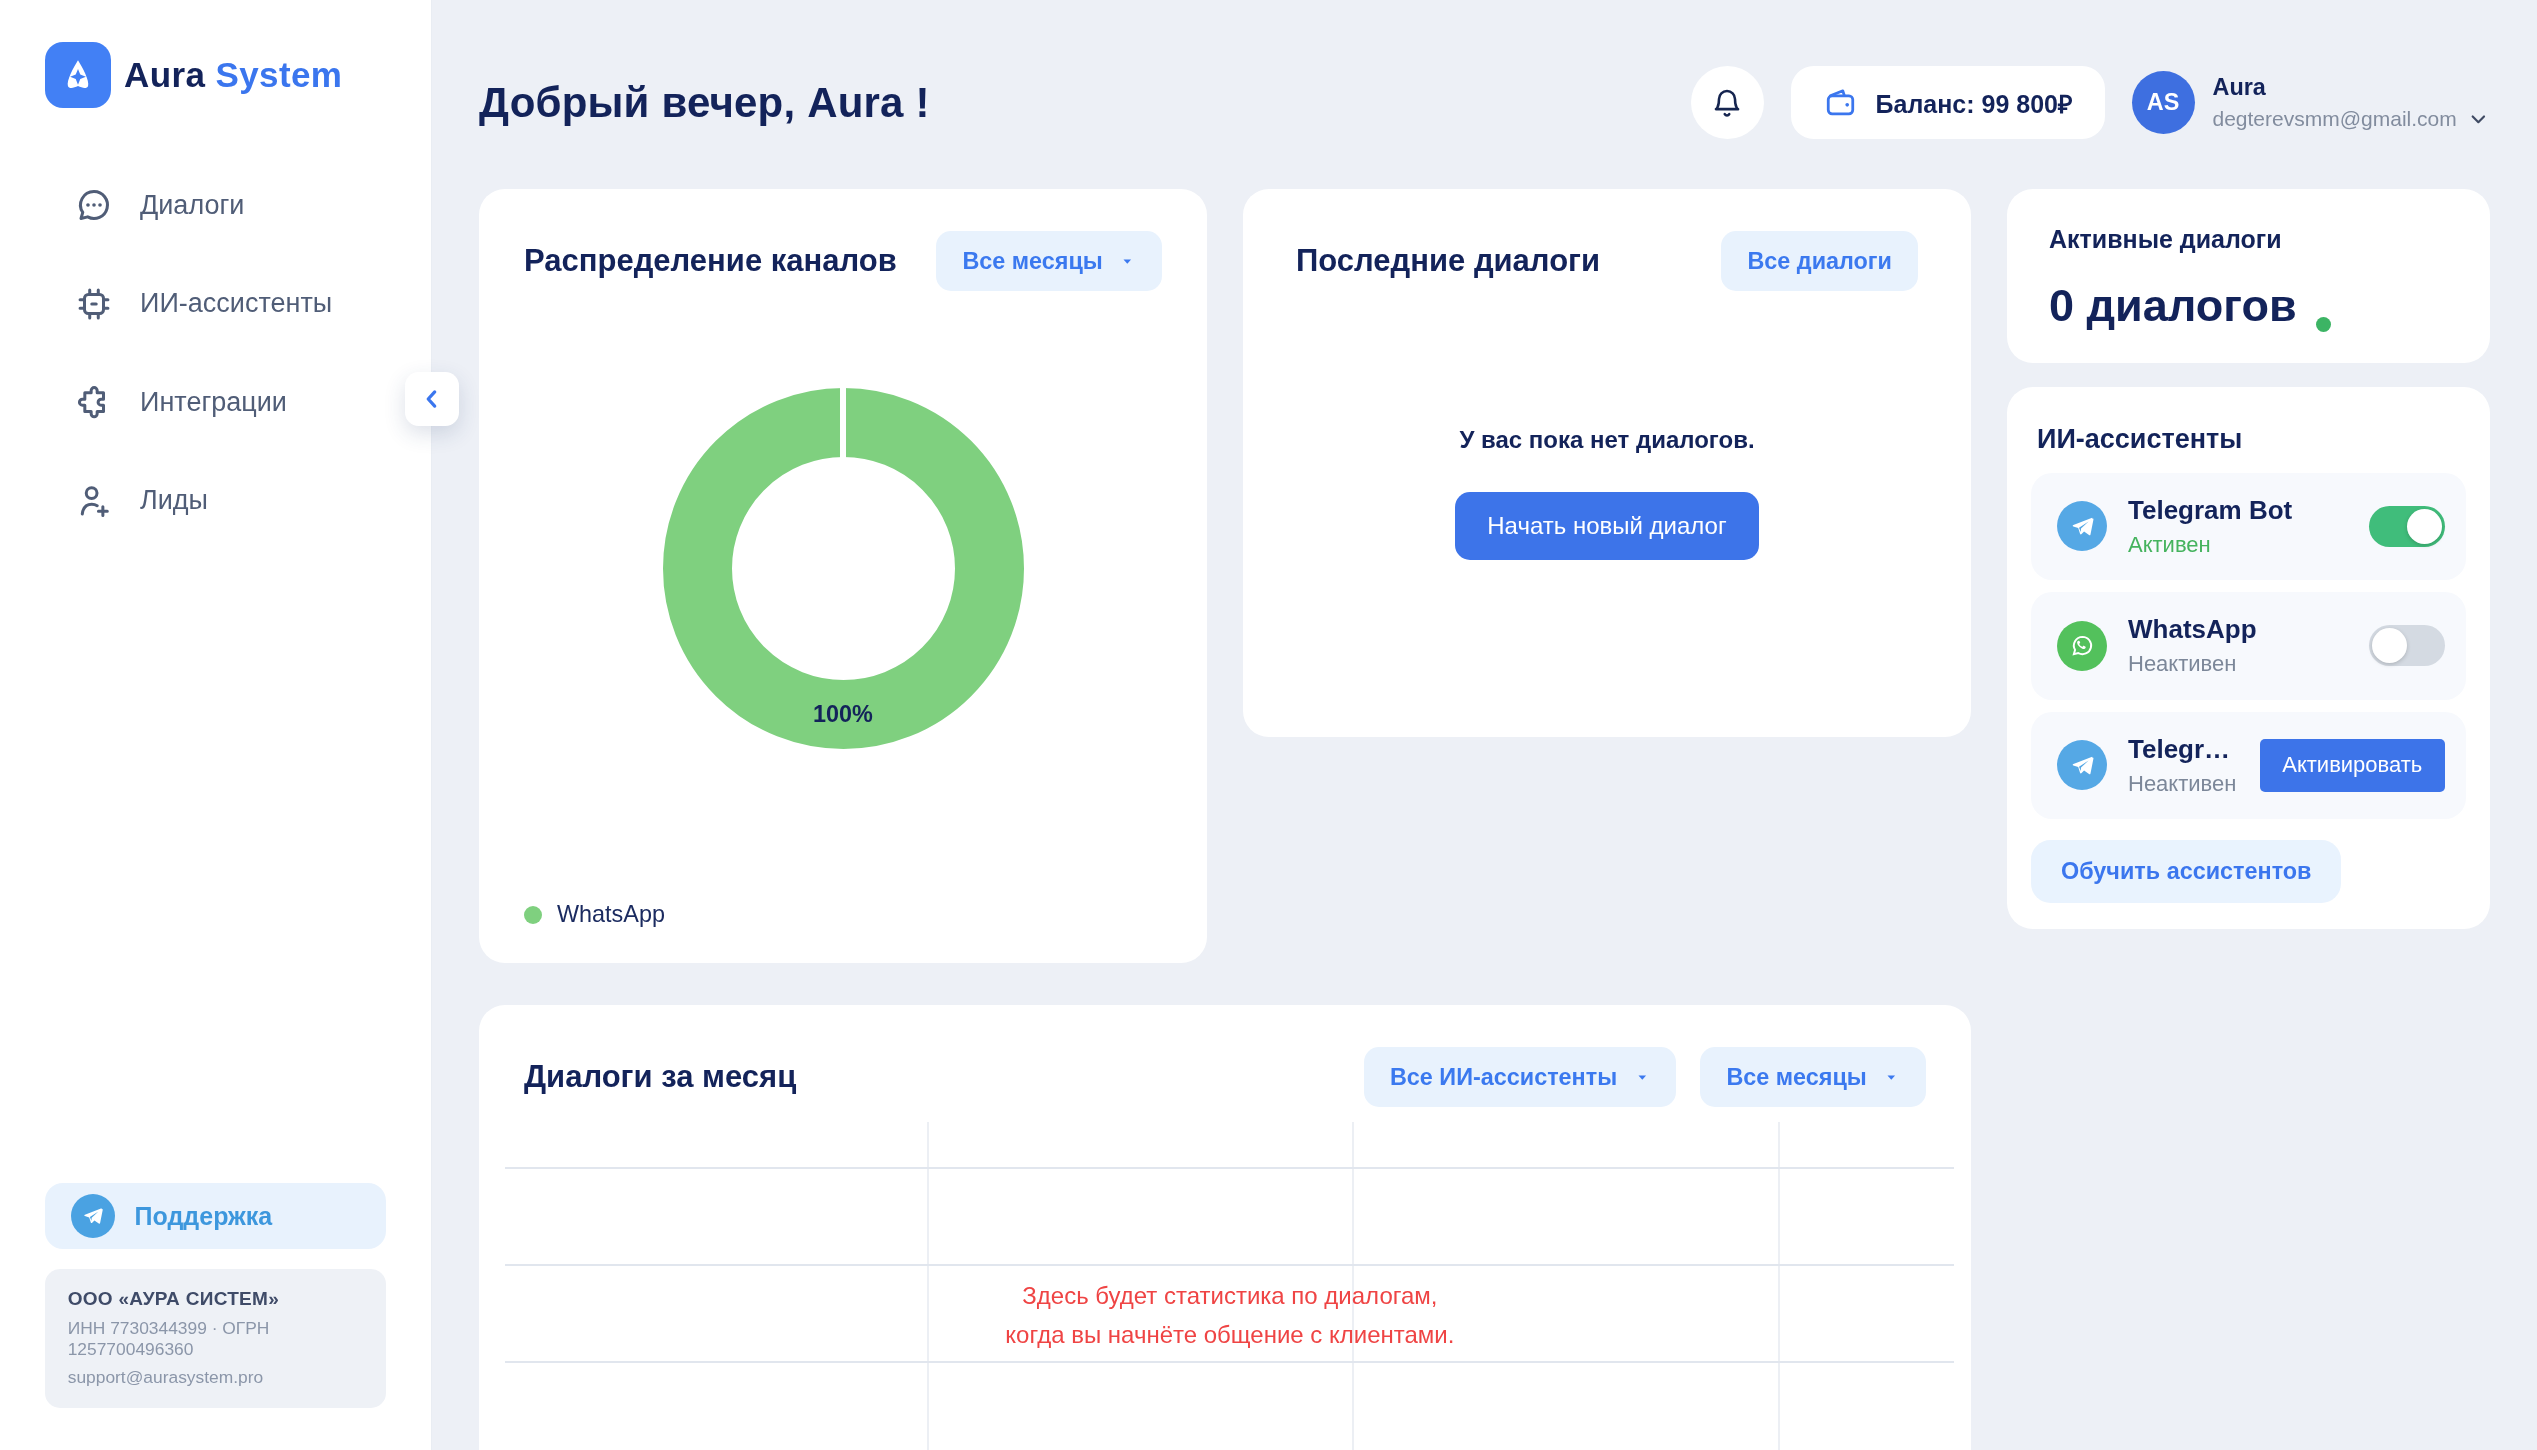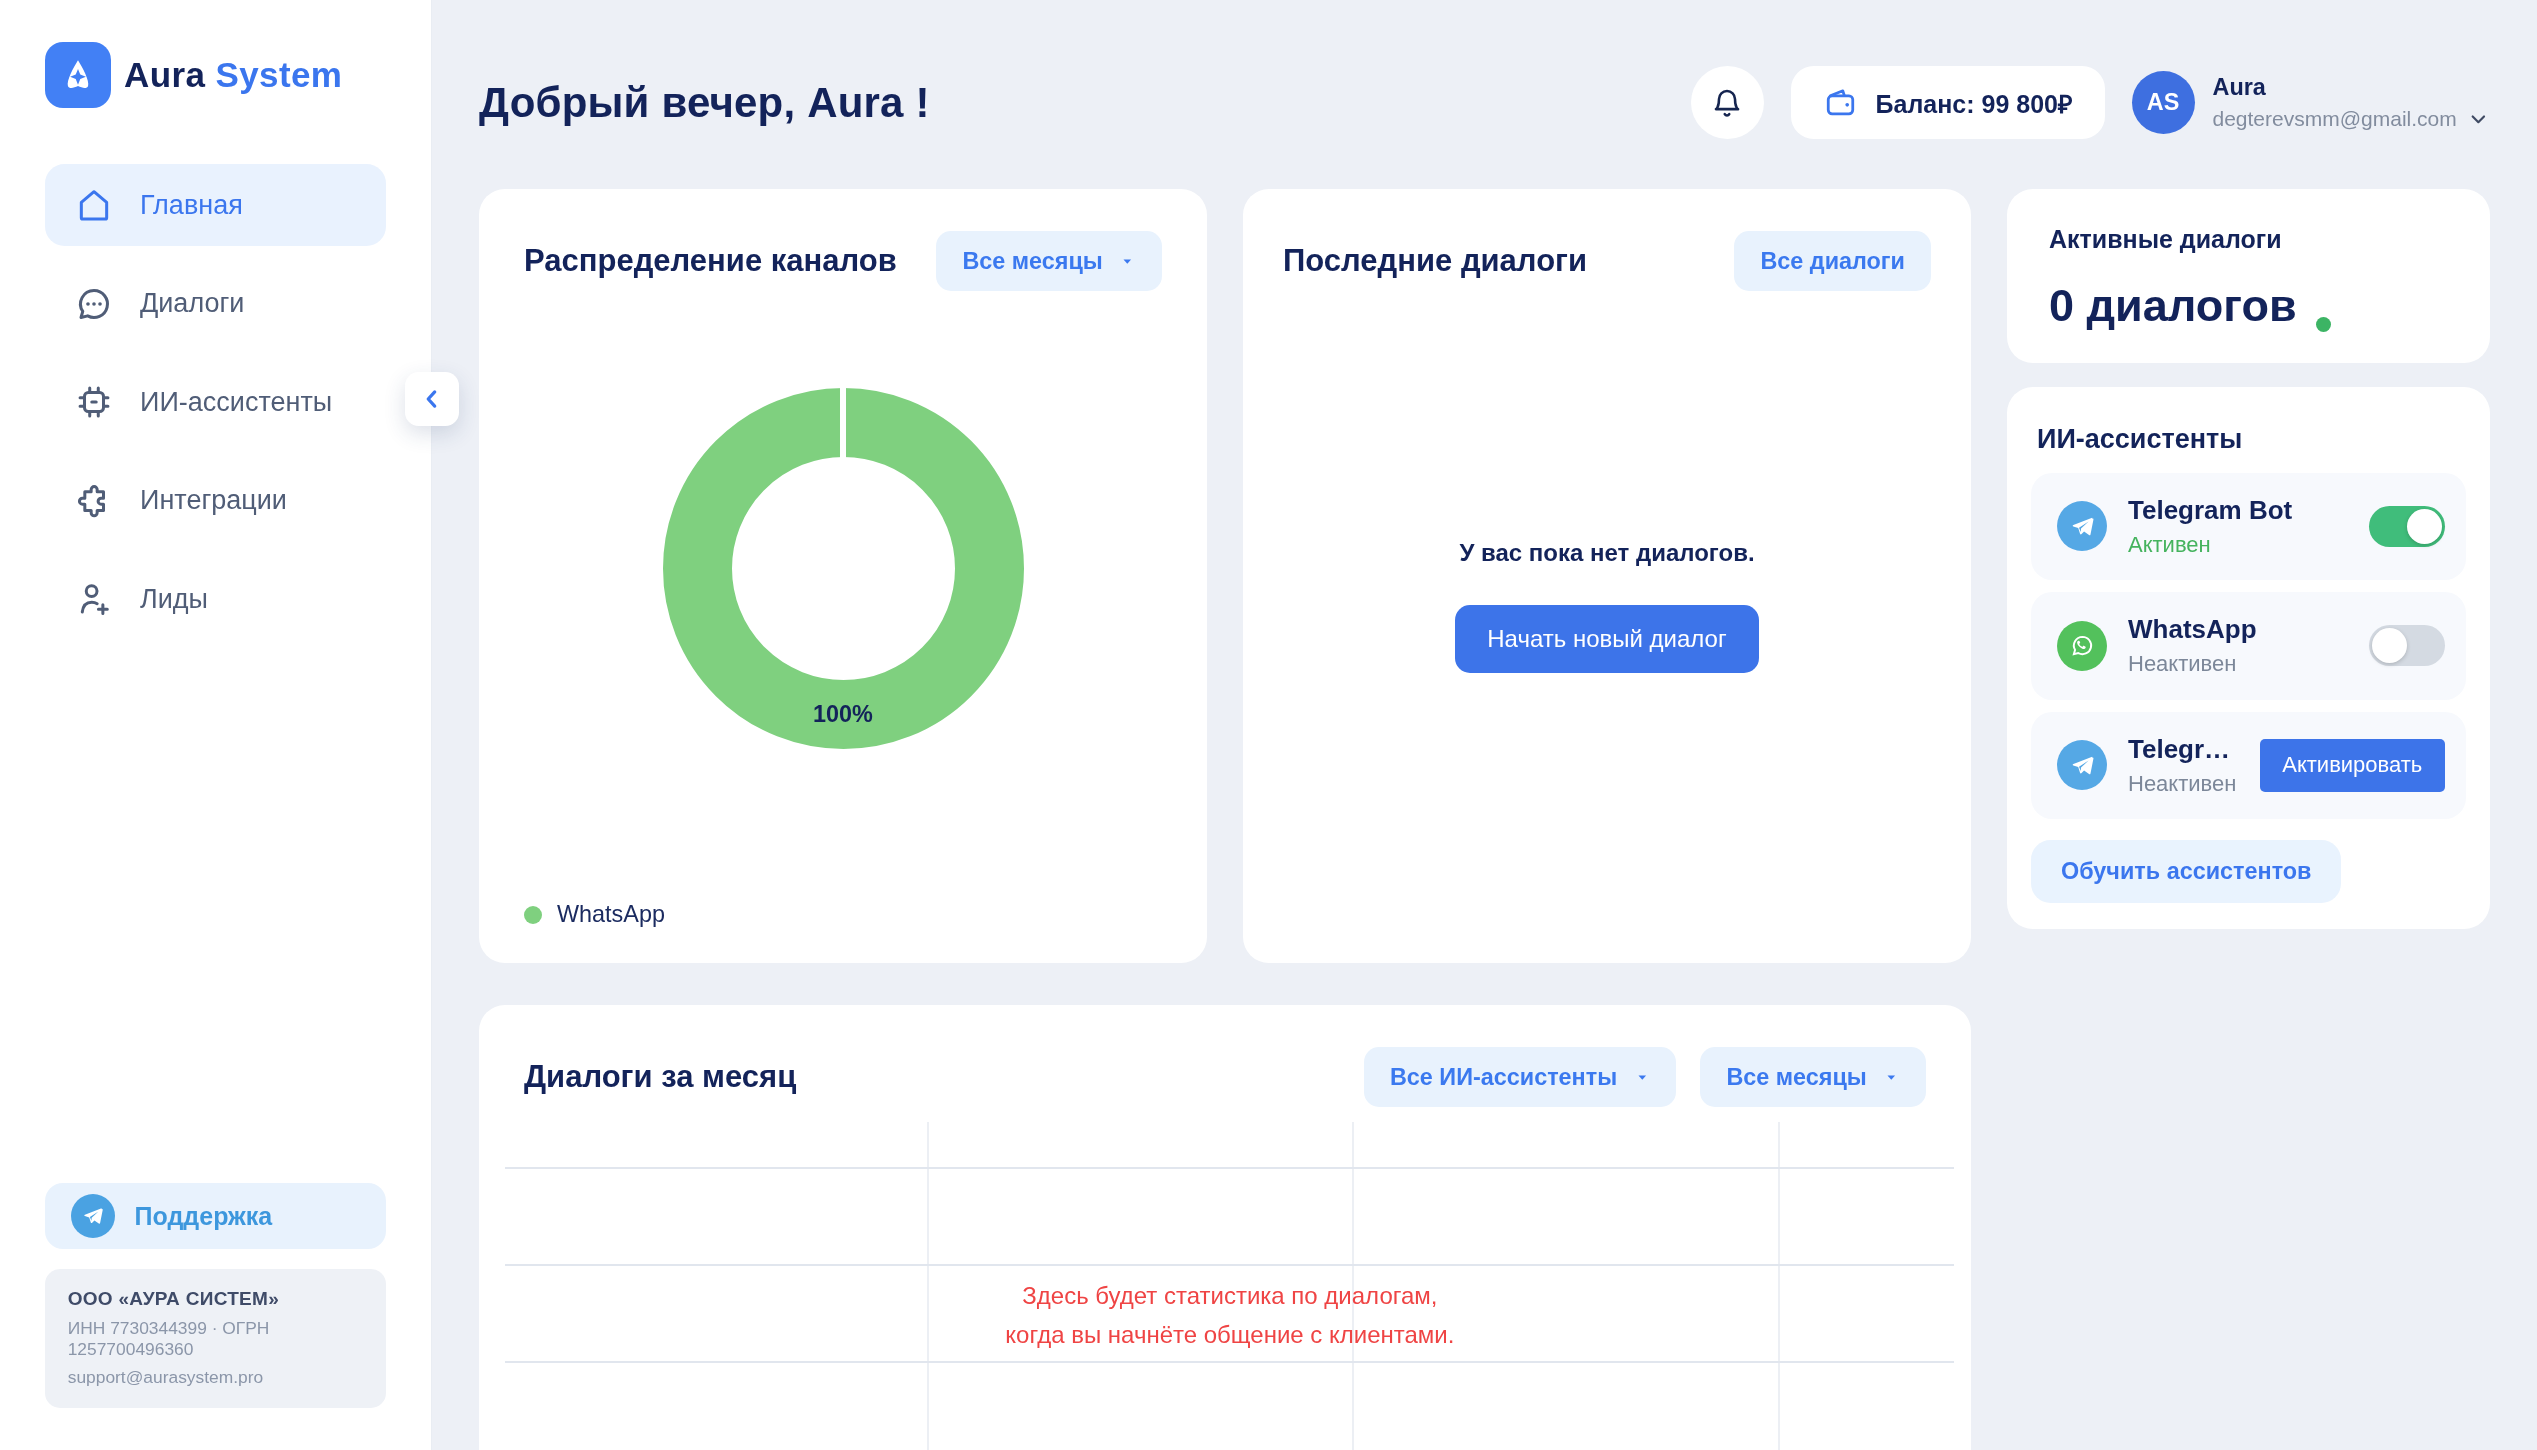--- a/index.html
+++ b/index.html
@@ -83,21 +83,21 @@
   .profile-texts { display:flex; flex-direction:column; gap:6px; }
   .profile-name { font-size:23.4px; font-weight:700; color:#13235a; }
   .email-row { display:flex; align-items:center; gap:10.6px; }
   .profile-email { font-size:21px; color:#828c9e; }
 
   
   .content { margin-top:50px; display:grid; grid-template-columns:1fr 1fr 483px; gap:42px 36px; }
   .card { background:#fff; border-radius:26px; }
 
   .card-distribution { height:774px; padding:42px 45px 35px 45px; display:flex; flex-direction:column; }
-  .card-dialogs      { height:774px; padding:42px 40px; display:flex; flex-direction:column; }
+  .card-dialogs      { height:548px; padding:42px 53px; display:flex; flex-direction:column; }
   .card-header { display:flex; align-items:center; justify-content:space-between; }
   .card-title { font-size:31px; font-weight:700; color:#13235a; }
   .filter-pill {
     background:#e8f2fd; color:#3b79ef; border-radius:15px;
     display:flex; align-items:center; gap:16.6px;
     padding:0 26px; height:60px; font-size:23.4px; font-weight:700; cursor:pointer; white-space:nowrap;
   }
 
   
   .donut-wrap { position:relative; width:361px; height:361px; margin:97px auto 0 auto; }
@@ -194,26 +194,20 @@
         <path fill="#ffffff" d="M24 7C19 15 10.5 30.5 12.5 36.5c1.2 3.6 6.5 2.6 11.5.2 5 2.4 10.3 3.4 11.5-.2C37.5 30.5 29 15 24 7z"></path>
         <path fill="#4280f5" d="M24 17l2.6 6.4L33 26l-6.4 2.6L24 35l-2.6-6.4L15 26l6.4-2.6z"></path>
       </svg>
     </div>
     <div class="logo-text">
       <span>Aura</span> <span class="sys">System</span>
     </div>
   </div>
 
   <nav class="nav">
-    <div class="nav-item active">
-      <svg class="nav-icon" viewBox="0 0 24 24" fill="none" stroke="currentColor" stroke-width="1.9" stroke-linejoin="round" stroke-linecap="round">
-        <path d="M4 10.4 12 3.6l8 6.8V20a.9.9 0 0 1-.9.9H4.9A.9.9 0 0 1 4 20z"></path>
-      </svg>
-      <span>Главная</span>
-    </div>
     <div class="nav-item">
       <svg class="nav-icon" viewBox="0 0 24 24" fill="none" stroke="currentColor" stroke-width="1.9" stroke-linejoin="round" stroke-linecap="round">
         <path d="M12 3.5a8.5 8.5 0 1 1-4 16l-4.2 1 1.1-3.8A8.5 8.5 0 0 1 12 3.5z"></path>
         <circle cx="8.2" cy="12" r="1.15" fill="currentColor" stroke="none"></circle>
         <circle cx="12" cy="12" r="1.15" fill="currentColor" stroke="none"></circle>
         <circle cx="15.8" cy="12" r="1.15" fill="currentColor" stroke="none"></circle>
       </svg>
       <span>Диалоги</span>
     </div>
     <div class="nav-item">

